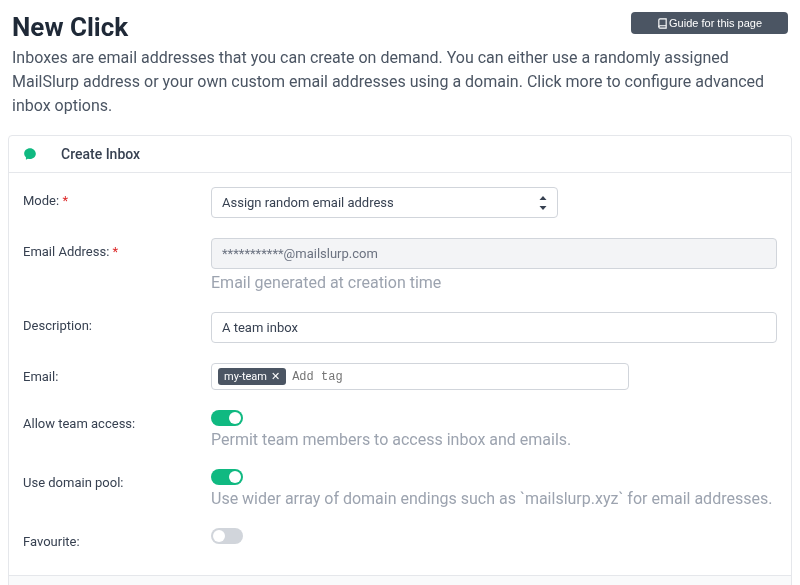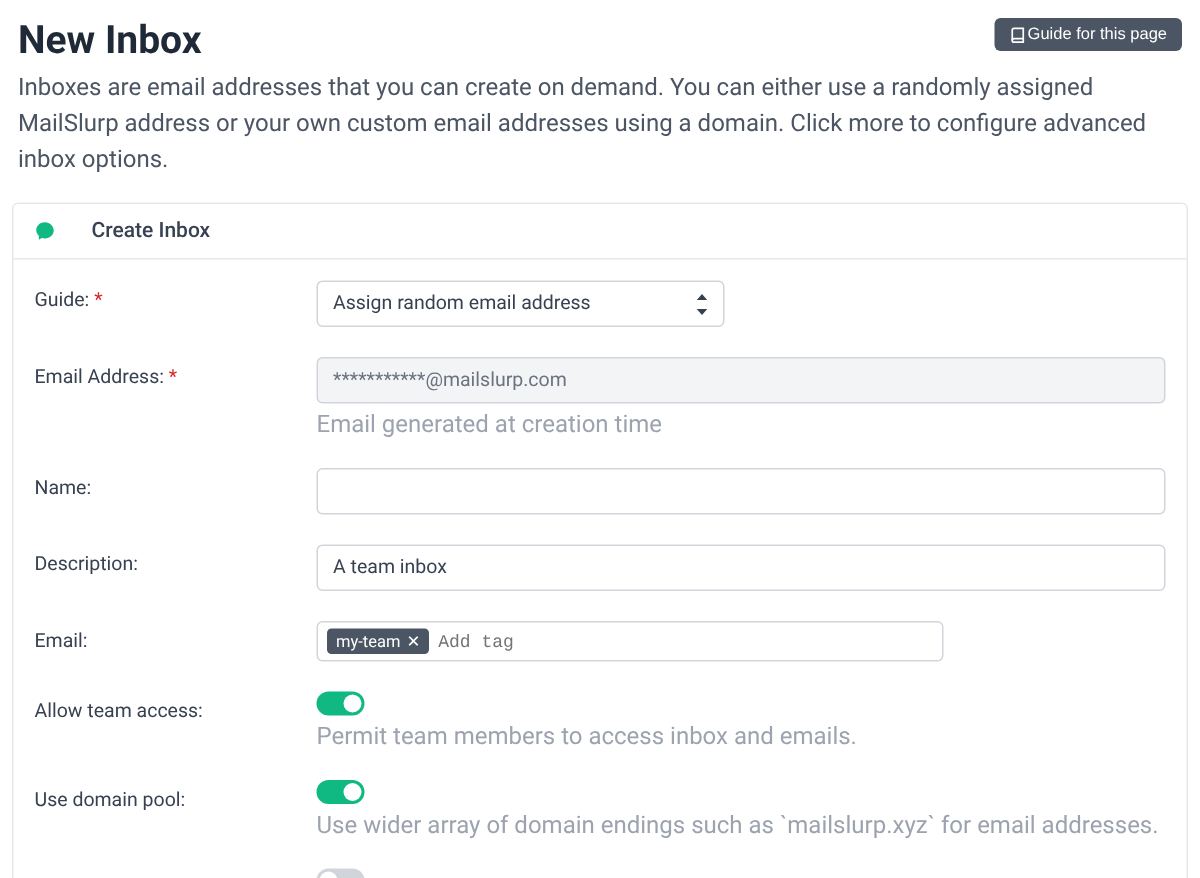--- a/index.html
+++ b/index.html
@@ -1,30 +1,30 @@
 <!DOCTYPE html>
 <html><head>
 <meta charset="utf-8">
 <style>
 * { box-sizing: border-box; margin: 0; padding: 0; }
 body { font-family: -apple-system, BlinkMacSystemFont, "Segoe UI", Roboto, sans-serif; background: #fff; color: #374151; font-size: 13px; width: 800px; }
 .header { display: flex; justify-content: space-between; align-items: flex-start; padding: 12px 12px 4px 12px; }
 .title { font-size: 26px; font-weight: 700; color: #1f2937; }
-.guide-btn { background: #4b5563; color: #fff; border: none; border-radius: 4px; padding: 5px 10px; font-size: 11px; display: flex; align-items: center; gap: 1px; cursor: pointer; }
+.guide-btn { background: #4b5563; color: #fff; border: none; border-radius: 4px; padding: 5px 26px; font-size: 11px; display: flex; align-items: center; gap: 1px; cursor: pointer; }
 .desc { padding: 0 12px 17px 12px; color: #4b5563; font-size: 16px; line-height: 1.5; }
 .card { margin: 0 8px 8px 8px; border: 1px solid #e5e7eb; border-radius: 4px; }
 .card-header { display: flex; align-items: center; gap: 24px; padding: 10px 14px; border-bottom: 1px solid #e5e7eb; }
 .card-header-title { font-size: 14px; font-weight: 500; color: #374151; }
 .card-body { padding: 14px 14px 6px 14px; }
 .row { display: flex; align-items: flex-start; margin-bottom: 20px; }
 .label { width: 188px; font-size: 13px; color: #374151; padding-top: 6px; }
 .req { color: #dc2626; }
 .field { flex: 1; }
 .select, .input { width: 100%; border: 1px solid #d1d5db; border-radius: 4px; padding: 7px 10px; font-size: 13px; background: #fff; color: #374151; font-family: inherit; }
-.select-wrap { position: relative; width: 272px; }
+.select-wrap { position: relative; width: 347px; }
 .select { appearance: none; padding-right: 28px; cursor: pointer; }
 .select-caret { position: absolute; right: 10px; top: 50%; transform: translateY(-50%); pointer-events: none; color: #374151; font-size: 12px; line-height: 1; }
 .input-disabled { background: #f3f4f6; color: #6b7280; }
 .hint { font-size: 16px; color: #9ca3af; margin-top: 4px; }
 .tags-input { display: flex; align-items: center; gap: 6px; border: 1px solid #d1d5db; border-radius: 4px; padding: 4px 6px; width: 418px; }
 .tag-chip { background: #4b5563; color: #fff; border-radius: 3px; padding: 2px 6px; font-size: 11px; display: flex; gap: 4px; }
 .tag-chip .x { font-size: 11px; cursor: pointer; }
 .tags-input input { border: none; outline: none; font-size: 12px; flex: 1; color: #6b7280; font-family: Liberation Mono, monospace; }
 .toggle { width: 32px; height: 16px; border-radius: 10px; position: relative; cursor: pointer; }
 .toggle .knob { width: 12px; height: 12px; background: #fff; border-radius: 50%; position: absolute; top: 2px; }
@@ -34,21 +34,21 @@
 .toggle-off .knob { left: 2px; }
 .card-footer { display: flex; justify-content: space-between; align-items: center; padding: 10px 14px; border-top: 1px solid #e5e7eb; background: #f9fafb; }
 .create-btn { background: #10b981; color: #fff; border: none; border-radius: 4px; padding: 8px 16px; font-size: 13px; cursor: pointer; }
 .icon-inbox { width: 14px; height: 14px; color: #10b981; }
 svg { display: block; }
 </style>
 </head>
 <body>
 
 <div class="header">
-  <h1 class="title">New Inbox</h1>
+  <h1 class="title">New Click</h1>
   <button class="guide-btn">
     <span>
       <svg width="11" height="11" viewBox="0 0 24 24" fill="none" stroke="currentColor" stroke-width="2.5">
           <path d="M4 19.5A2.5 2.5 0 0 1 6.5 17H20"></path>
           <path d="M6.5 2H20v20H6.5A2.5 2.5 0 0 1 4 19.5v-15A2.5 2.5 0 0 1 6.5 2z"></path>
         </svg>
     </span>
     <span>Guide for this page</span>
   </button>
 </div>
@@ -61,21 +61,21 @@
       <svg viewBox="0 0 24 24" fill="currentColor">
           <path d="M12 2C6.5 2 2 6 2 11c0 2.5 1.1 4.7 3 6.3V22l3.4-2c1.1.3 2.3.5 3.6.5 5.5 0 10-4 10-9S17.5 2 12 2z"></path>
         </svg>
     </span>
     <span class="card-header-title">Create Inbox</span>
   </div>
 
   <div class="card-body">
 
     <div class="row">
-      <div class="label"><span>Guide:</span> <span class="req">*</span></div>
+      <div class="label"><span>Mode:</span> <span class="req">*</span></div>
       <div class="field">
         <div class="select-wrap">
           <select class="select">
             <option>Assign random email address</option>
           </select>
           <span class="select-caret">
             <svg width="10" height="14" viewBox="0 0 10 14" fill="currentColor">
                 <path d="M5 0 1.5 4h7L5 0zM5 14l3.5-4h-7L5 14z"></path>
               </svg>
           </span>
@@ -84,26 +84,20 @@
     </div>
 
     <div class="row">
       <div class="label"><span>Email Address:</span> <span class="req">*</span></div>
       <div class="field">
         <input class="input input-disabled" readonly="" value="***********@mailslurp.com" style="">
         <div class="hint">Email generated at creation time</div>
       </div>
     </div>
 
-    <div class="row">
-      <div class="label">Name:</div>
-      <div class="field">
-        <input class="input" value="" style="">
-      </div>
-    </div>
 
     <div class="row">
       <div class="label">Description:</div>
       <div class="field">
         <input class="input" value="A team inbox" style="">
       </div>
     </div>
 
     <div class="row">
       <div class="label">Email:</div>

